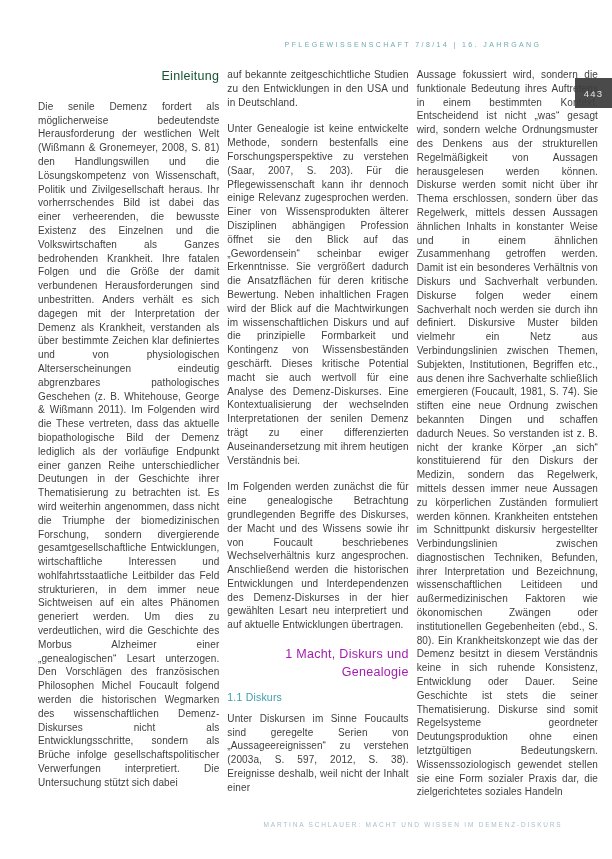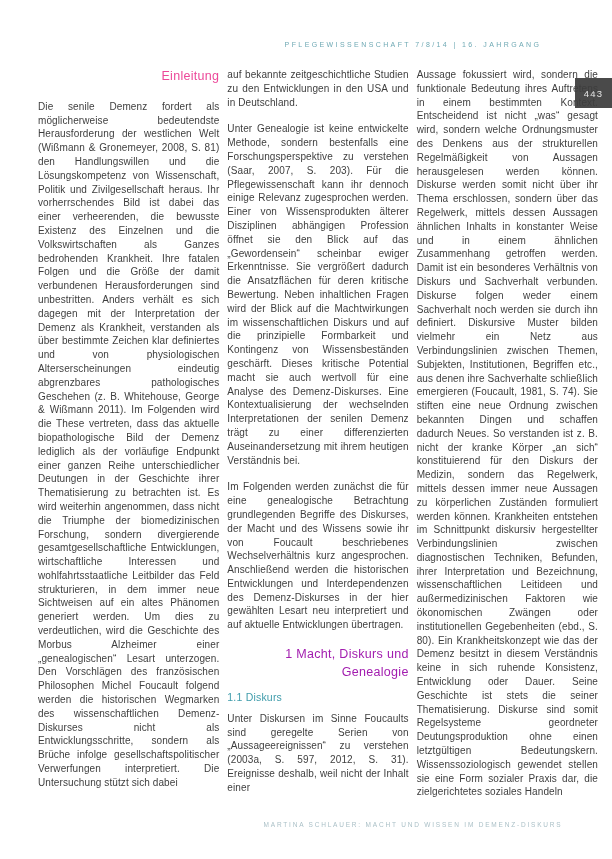--- a/index.html
+++ b/index.html
@@ -61,21 +61,21 @@
     text-align: justify;
   }
   .col p {
     margin: 0 0 13px 0;
     -webkit-hyphens: auto;
     hyphens: auto;
   }
   .intro-heading {
     margin: 2px 0 16px 0;
     text-align: right;
-    color: #ec4899;
+    color: #14532d;
     font-size: 12.5px;
     font-weight: normal;
     letter-spacing: 0.3px;
   }
   .sec-heading {
     margin: 14px 0 10px 0;
     text-align: right;
     color: #a21caf;
     font-size: 12.5px;
     font-weight: normal;
@@ -117,21 +117,21 @@
       <h2 class="intro-heading">Einleitung</h2>
       <p>Die senile Demenz fordert als möglicherweise bedeutendste Herausforderung der westlichen Welt (Wißmann &amp; Gronemeyer, 2008, S. 81) den Handlungswillen und die Lösungskompetenz von Wissenschaft, Politik und Zivilgesellschaft heraus. Ihr vorherrschendes Bild ist dabei das einer verheerenden, die bewusste Existenz des Einzelnen und die Volkswirtschaften als Ganzes bedrohenden Krankheit. Ihre fatalen Folgen und die Größe der damit verbundenen Herausforderungen sind unbestritten. Anders verhält es sich dagegen mit der Interpretation der Demenz als Krankheit, verstanden als über bestimmte Zeichen klar definiertes und von physiologischen Alterserscheinungen eindeutig abgrenzbares pathologisches Geschehen (z. B. Whitehouse, George &amp; Wißmann 2011). Im Folgenden wird die These vertreten, dass das aktuelle biopathologische Bild der Demenz lediglich als der vorläufige Endpunkt einer ganzen Reihe unterschiedlicher Deutungen in der Geschichte ihrer Thematisierung zu betrachten ist. Es wird weiterhin angenommen, dass nicht die Triumphe der biomedizinischen Forschung, sondern divergierende gesamtgesellschaftliche Entwicklungen, wirtschaftliche Interessen und wohlfahrtsstaatliche Leitbilder das Feld strukturieren, in dem immer neue Sichtweisen auf ein altes Phänomen generiert werden. Um dies zu verdeutlichen, wird die Geschichte des Morbus Alzheimer einer „genealogischen“ Lesart unterzogen. Den Vorschlägen des französischen Philosophen Michel Foucault folgend werden die historischen Wegmarken des wissenschaftlichen Demenz-Diskurses nicht als Entwicklungsschritte, sondern als Brüche infolge gesellschaftspolitischer Verwerfungen interpretiert. Die Untersuchung stützt sich dabei</p>
     </div>
 
     <div class="col">
       <p>auf bekannte zeitgeschichtliche Studien zu den Entwicklungen in den USA und in Deutschland.</p>
       <p>Unter Genealogie ist keine entwickelte Methode, sondern bestenfalls eine Forschungsperspektive zu verstehen (Saar, 2007, S. 203). Für die Pflegewissenschaft kann ihr dennoch einige Relevanz zugesprochen werden. Einer von Wissensprodukten älterer Disziplinen abhängigen Profession öffnet sie den Blick auf das „Gewordensein“ scheinbar ewiger Erkenntnisse. Sie vergrößert dadurch die Ansatzflächen für deren kritische Bewertung. Neben inhaltlichen Fragen wird der Blick auf die Machtwirkungen im wissenschaftlichen Diskurs und auf die prinzipielle Formbarkeit und Kontingenz von Wissensbeständen geschärft. Dieses kritische Potential macht sie auch wertvoll für eine Analyse des Demenz-Diskurses. Eine Kontextualisierung der wechselnden Interpretationen der senilen Demenz trägt zu einer differenzierten Auseinandersetzung mit ihrem heutigen Verständnis bei.</p>
       <p>Im Folgenden werden zunächst die für eine genealogische Betrachtung grundlegenden Begriffe des Diskurses, der Macht und des Wissens sowie ihr von Foucault beschriebenes Wechselverhältnis kurz angesprochen. Anschließend werden die historischen Entwicklungen und Interdependenzen des Demenz-Diskurses in der hier gewählten Lesart neu interpretiert und auf aktuelle Entwicklungen übertragen.</p>
       <h2 class="sec-heading">1 Macht, Diskurs und Genealogie</h2>
       <h3 class="subsec-heading">1.1 Diskurs</h3>
-      <p>Unter Diskursen im Sinne Foucaults sind geregelte Serien von „Aussageereignissen“ zu verstehen (2003a, S. 597, 2012, S. 31). Ereignisse deshalb, weil nicht der Inhalt einer</p>
+      <p>Unter Diskursen im Sinne Foucaults sind geregelte Serien von „Aussageereignissen“ zu verstehen (2003a, S. 597, 2012, S. 38). Ereignisse deshalb, weil nicht der Inhalt einer</p>
     </div>
 
     <div class="col">
       <p>Aussage fokussiert wird, sondern die funktionale Bedeutung ihres Auftretens in einem bestimmten Kontext. Entscheidend ist nicht „was“ gesagt wird, sondern welche Ordnungsmuster des Denkens aus der strukturellen Regelmäßigkeit von Aussagen herausgelesen werden können. Diskurse werden somit nicht über ihr Thema erschlossen, sondern über das Regelwerk, mittels dessen Aussagen ähnlichen Inhalts in konstanter Weise und in einem ähnlichen Zusammenhang getroffen werden. Damit ist ein besonderes Verhältnis von Diskurs und Sachverhalt verbunden. Diskurse folgen weder einem Sachverhalt noch werden sie durch ihn definiert. Diskursive Muster bilden vielmehr ein Netz aus Verbindungslinien zwischen Themen, Subjekten, Institutionen, Begriffen etc., aus denen ihre Sachverhalte schließlich emergieren (Foucault, 1981, S. 74). Sie stiften eine neue Ordnung zwischen bekannten Dingen und schaffen dadurch Neues. So verstanden ist z. B. nicht der kranke Körper „an sich“ konstituierend für den Diskurs der Medizin, sondern das Regelwerk, mittels dessen immer neue Aussagen zu körperlichen Zuständen formuliert werden können. Krankheiten entstehen im Schnittpunkt diskursiv hergestellter Verbindungslinien zwischen diagnostischen Techniken, Befunden, ihrer Interpretation und Bezeichnung, wissenschaftlichen Leitideen und außermedizinischen Faktoren wie ökonomischen Zwängen oder institutionellen Gegebenheiten (ebd., S. 80). Ein Krankheitskonzept wie das der Demenz besitzt in diesem Verständnis keine in sich ruhende Konsistenz, Entwicklung oder Dauer. Seine Geschichte ist stets die seiner Thematisierung. Diskurse sind somit Regelsysteme geordneter Deutungsproduktion ohne einen letztgültigen Bedeutungskern. Wissenssoziologisch gewendet stellen sie eine Form sozialer Praxis dar, die zielgerichtetes soziales Handeln</p>
     </div>
 
   </div>
 
   <div class="running-footer">Martina Schlauer: Macht und Wissen im Demenz-Diskurs</div>
 

